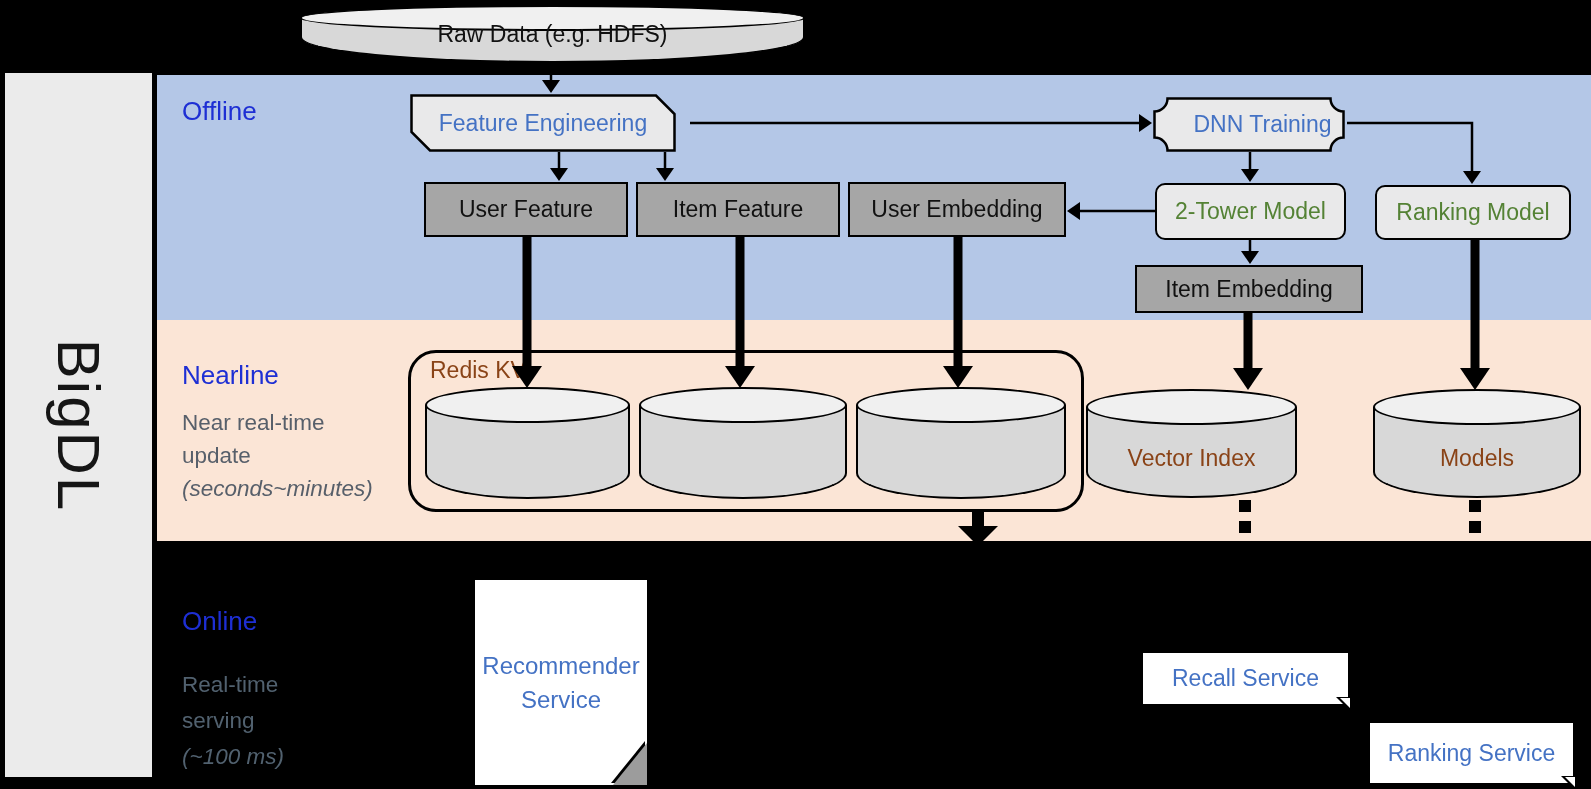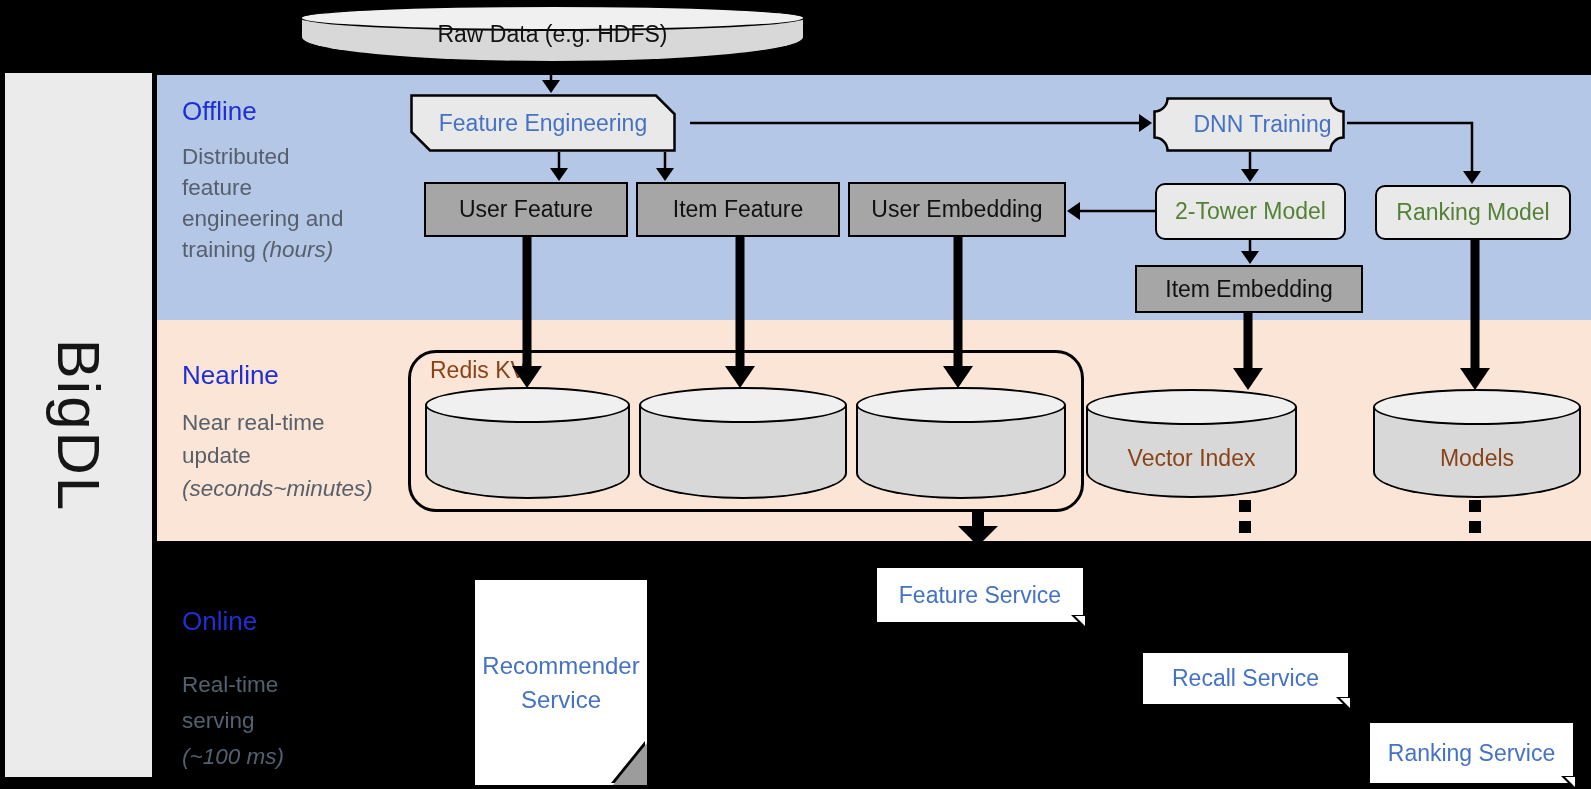--- a/index.html
+++ b/index.html
@@ -73,26 +73,20 @@
 <div class="canvas">
 
   <div class="band band-offline"></div>
   <div class="band band-nearline"></div>
 
   <div class="sidebar">
     <div class="brand-text">BigDL</div>
   </div>
 
   <div class="sec-title" style="top:96px;">Offline</div>
-  <div class="sec-desc" style="top:141px;">
-    <div>Distributed</div>
-    <div>feature</div>
-    <div>engineering and</div>
-    <div><span>training </span><i>(hours)</i></div>
-  </div>
 
   <div class="sec-title" style="top:360px;">Nearline</div>
   <div class="sec-desc" style="top:406px;line-height:33px;">
     <div>Near real-time</div>
     <div>update</div>
     <div><i>(seconds~minutes)</i></div>
   </div>
 
   <div class="sec-title" style="top:606px;">Online</div>
   <div class="sec-desc online" style="top:646px;">
@@ -194,24 +188,20 @@
 
   <div class="doc">
     <div class="paper"></div>
     <div class="curl"></div>
     <div class="doc-label">
       <div>Recommender</div>
       <div>Service</div>
     </div>
   </div>
 
-  <div class="service" style="left:877px;top:568px;width:206px;height:54px;">
-    <span>Feature Service</span>
-    <div class="fold"></div>
-  </div>
   <div class="service" style="left:1143px;top:653px;width:205px;height:51px;">
     <span>Recall Service</span>
     <div class="fold"></div>
   </div>
   <div class="service" style="left:1370px;top:723px;width:203px;height:60px;align-items:center;">
     <span>Ranking Service</span>
     <div class="fold"></div>
   </div>
 
 </div>

